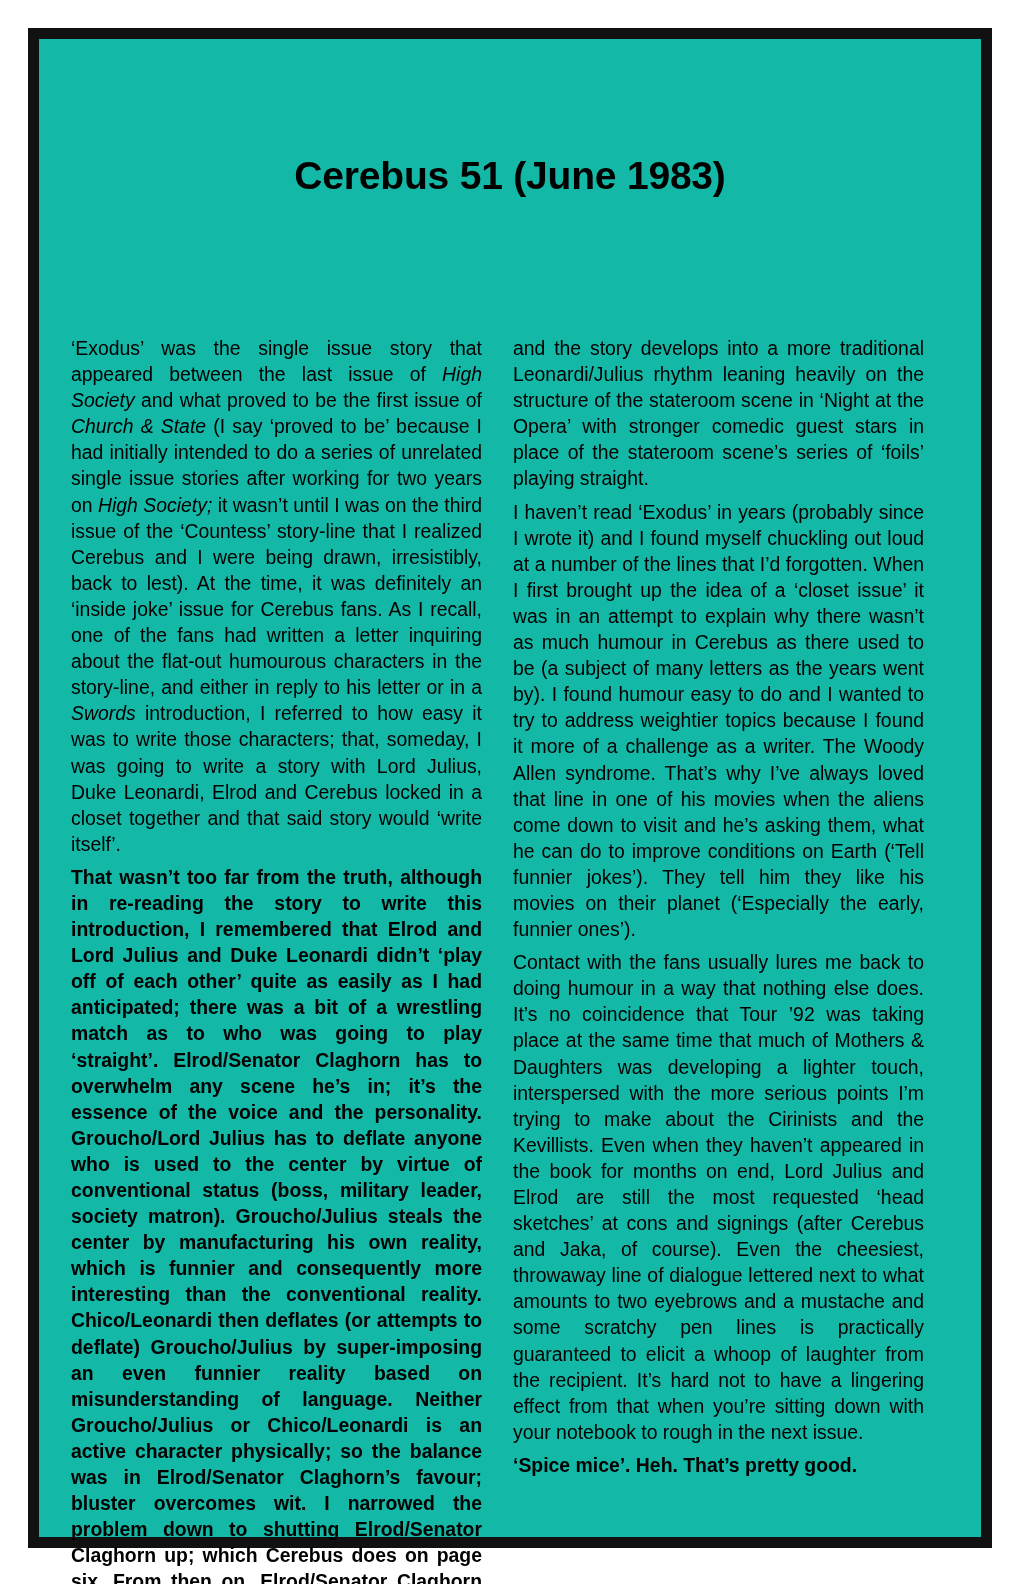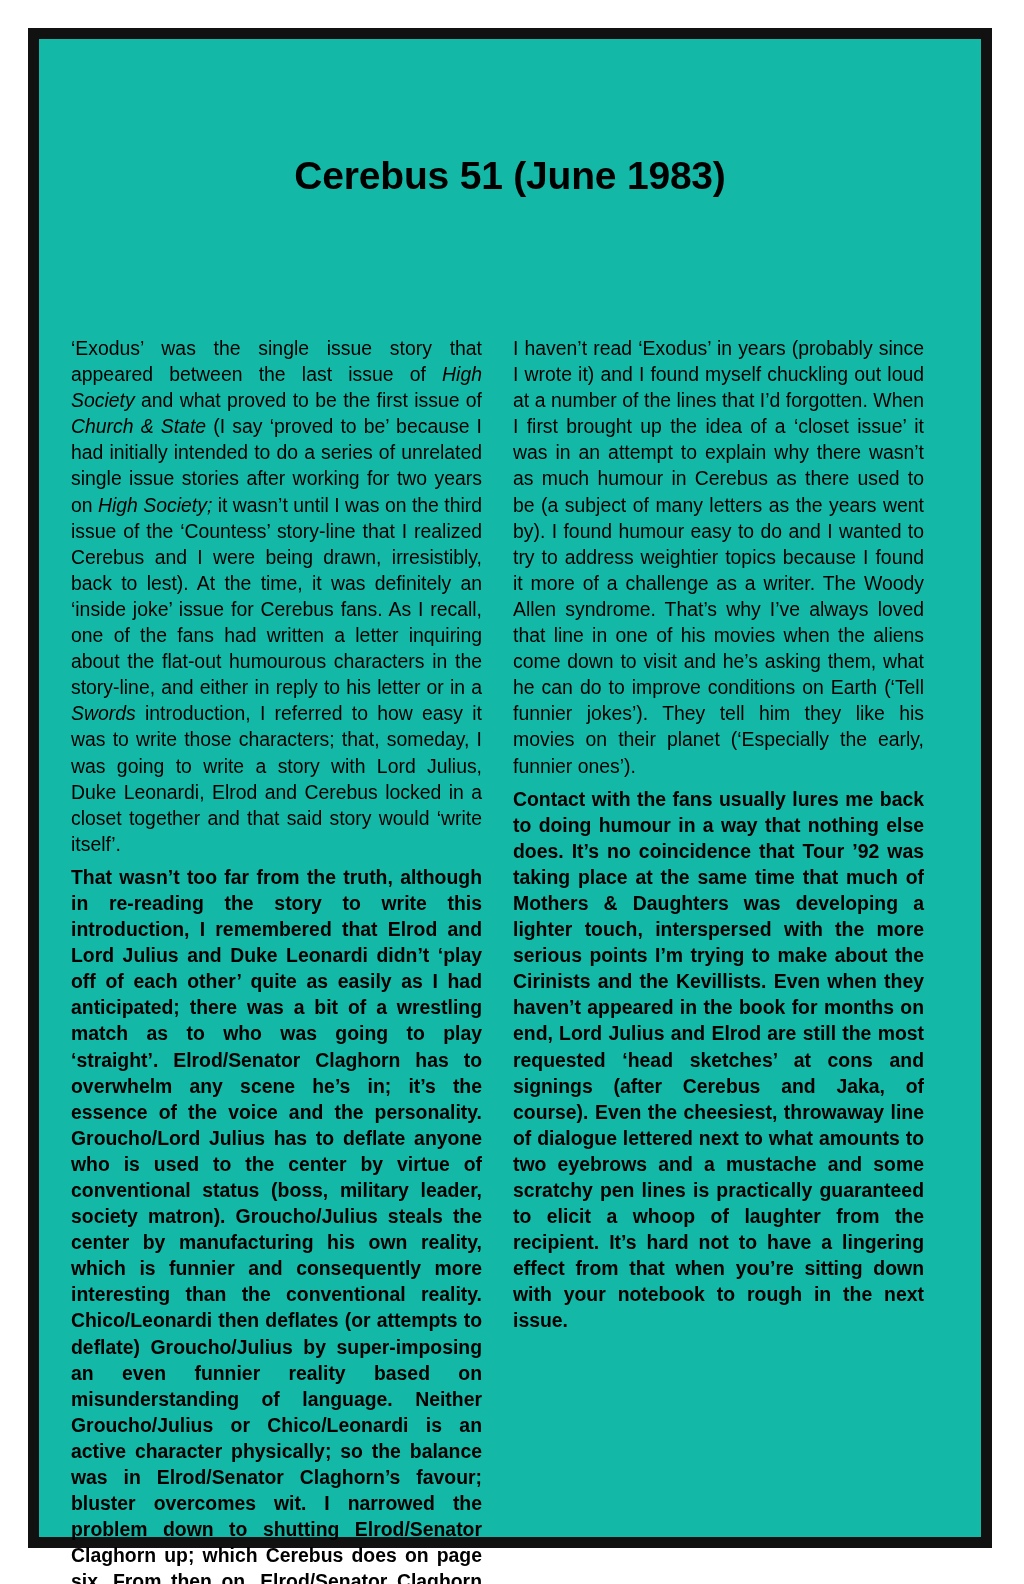--- a/index.html
+++ b/index.html
@@ -116,21 +116,23 @@
       </div>
 
       <div class="columns">
 
         <div class="column">
           <p class="para">‘Exodus’ was the single issue story that appeared between the last issue of <i>High Society</i> and what proved to be the first issue of <i>Church &amp; State</i> (I say ‘proved to be’ because I had initially intended to do a series of unrelated single issue stories after working for two years on <i>High Society;</i> it wasn’t until I was on the third issue of the ‘Countess’ story-line that I realized Cerebus and I were being drawn, irresistibly, back to lest). At the time, it was definitely an ‘inside joke’ issue for Cerebus fans. As I recall, one of the fans had written a letter inquiring about the flat-out humourous characters in the story-line, and either in reply to his letter or in a <i>Swords</i> introduction, I referred to how easy it was to write those characters; that, someday, I was going to write a story with Lord Julius, Duke Leonardi, Elrod and Cerebus locked in a closet together and that said story would ‘write itself’.</p>
           <p class="para">That wasn’t too far from the truth, although in re-reading the story to write this introduction, I remembered that Elrod and Lord Julius and Duke Leonardi didn’t ‘play off of each other’ quite as easily as I had anticipated; there was a bit of a wrestling match as to who was going to play ‘straight’. Elrod/Senator Claghorn has to overwhelm any scene he’s in; it’s the essence of the voice and the personality. Groucho/Lord Julius has to deflate anyone who is used to the center by virtue of conventional status (boss, military leader, society matron). Groucho/Julius steals the center by manufacturing his own reality, which is funnier and consequently more interesting than the conventional reality. Chico/Leonardi then deflates (or attempts to deflate) Groucho/Julius by super-imposing an even funnier reality based on misunderstanding of language. Neither Groucho/Julius or Chico/Leonardi is an active character physically; so the balance was in Elrod/Senator Claghorn’s favour; bluster overcomes wit. I narrowed the problem down to shutting Elrod/Senator Claghorn up; which Cerebus does on page six. From then on, Elrod/Senator Claghorn plays ‘straight’</p>
         </div>
 
         <div class="column">
+          <p class="para">and the story develops into a more traditional Leonardi/Julius rhythm leaning heavily on the structure of the stateroom scene in ‘Night at the Opera’ with stronger comedic guest stars in place of the stateroom scene’s series of ‘foils’ playing straight.</p>
           <p class="para">I haven’t read ‘Exodus’ in years (probably since I wrote it) and I found myself chuckling out loud at a number of the lines that I’d forgotten. When I first brought up the idea of a ‘closet issue’ it was in an attempt to explain why there wasn’t as much humour in Cerebus as there used to be (a subject of many letters as the years went by). I found humour easy to do and I wanted to try to address weightier topics because I found it more of a challenge as a writer. The Woody Allen syndrome. That’s why I’ve always loved that line in one of his movies when the aliens come down to visit and he’s asking them, what he can do to improve conditions on Earth (‘Tell funnier jokes’). They tell him they like his movies on their planet (‘Especially the early, funnier ones’).</p>
           <p class="para">Contact with the fans usually lures me back to doing humour in a way that nothing else does. It’s no coincidence that Tour ’92 was taking place at the same time that much of Mothers &amp; Daughters was developing a lighter touch, interspersed with the more serious points I’m trying to make about the Cirinists and the Kevillists. Even when they haven’t appeared in the book for months on end, Lord Julius and Elrod are still the most requested ‘head sketches’ at cons and signings (after Cerebus and Jaka, of course). Even the cheesiest, throwaway line of dialogue lettered next to what amounts to two eyebrows and a mustache and some scratchy pen lines is practically guaranteed to elicit a whoop of laughter from the recipient. It’s hard not to have a lingering effect from that when you’re sitting down with your notebook to rough in the next issue.</p>
+          <p class="para">‘Spice mice’. Heh. That’s pretty good.</p>
         </div>
 
       </div>
 
     </div>
   </div>
 </div>
 
 </body></html>

